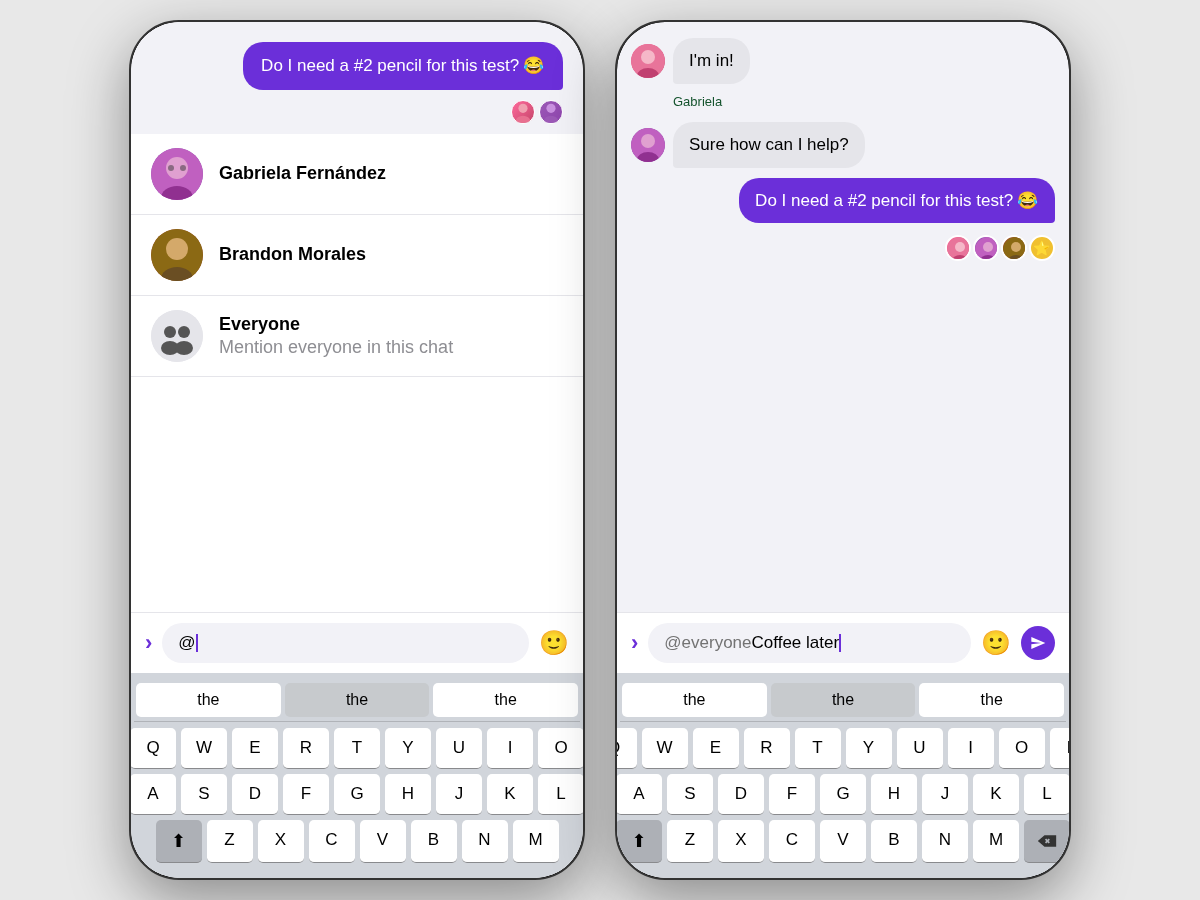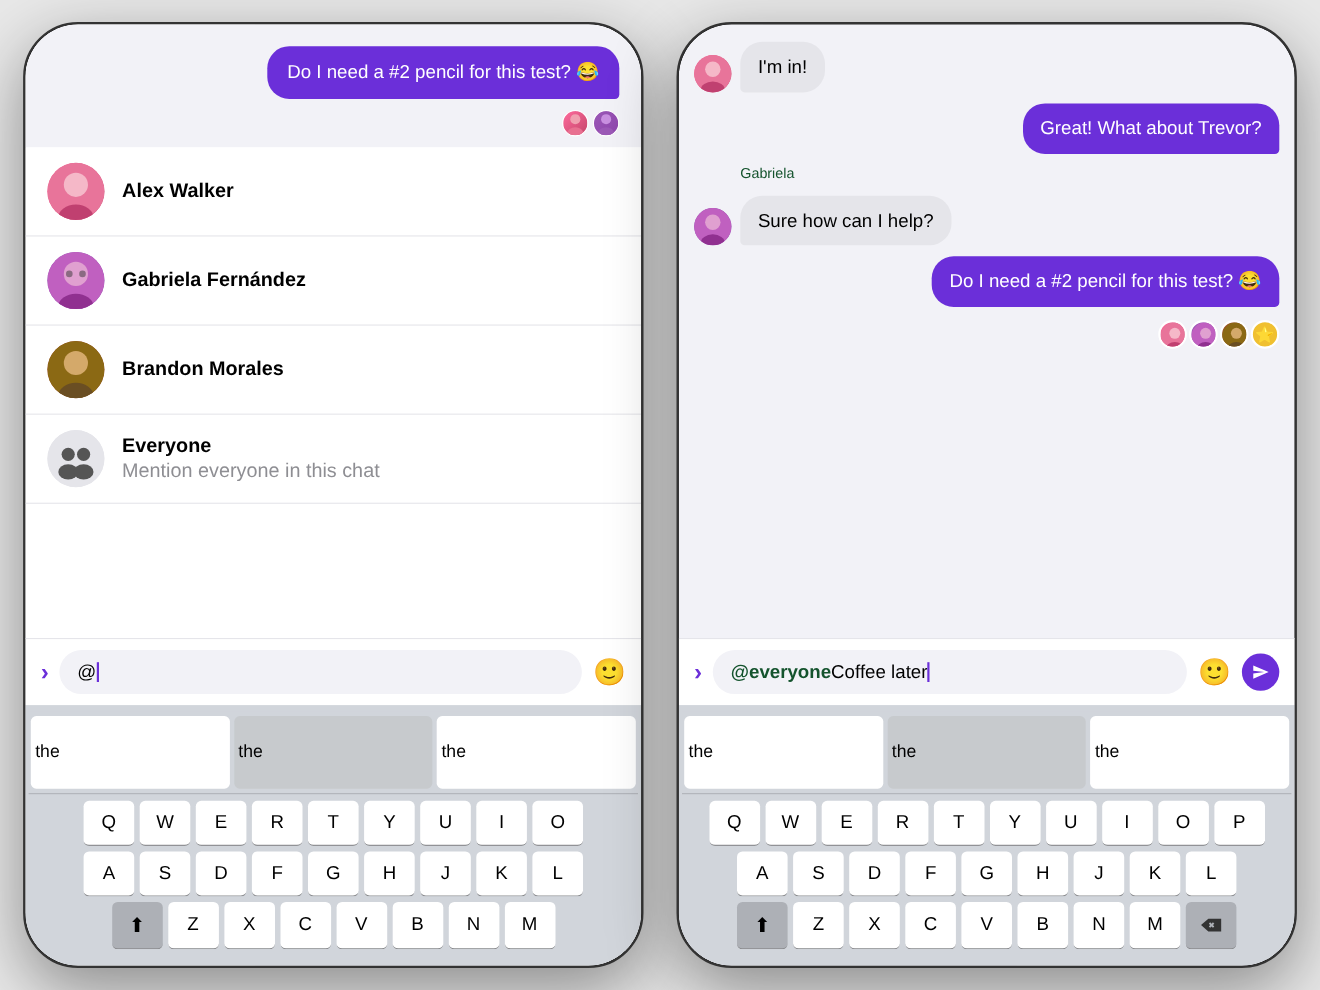--- a/index.html
+++ b/index.html
@@ -14,21 +14,21 @@
       overflow: hidden;
     }
 
     .phones-container {
       display: flex;
       gap: 30px;
       align-items: flex-start;
     }
 
     .phone {
-      width: 564px;
+      width: 456px;
       height: 860px;
       background: #000;
       border-radius: 50px;
       overflow: hidden;
       position: relative;
       box-shadow: 0 20px 60px rgba(0,0,0,0.4);
       border: 2px solid #333;
     }
 
     .phone-inner {
@@ -182,21 +182,22 @@
 
     .keyboard-suggestions {
       display: flex;
       background: #d1d5db;
       border-bottom: 1px solid #b0b3b8;
       margin-bottom: 6px;
     }
 
     .keyboard-suggestion {
       flex: 1;
-      padding: 24px 4px;
+      text-align: center;
+      padding: 8px 4px;
       font-size: 16px;
       color: #000;
       background: #fff;
       margin: 4px 2px;
       border-radius: 5px;
     }
 
     .keyboard-suggestion:nth-child(2) {
       background: #c7cacd;
     }
@@ -264,20 +265,21 @@
       align-items: flex-end;
       gap: 8px;
     }
 
     .msg-row.outgoing {
       justify-content: flex-end;
     }
 
     .msg-row.incoming {
       justify-content: flex-start;
+      align-items: center;
     }
 
     .chat-avatar {
       width: 34px;
       height: 34px;
       border-radius: 50%;
       flex-shrink: 0;
       overflow: hidden;
     }
 
@@ -326,22 +328,22 @@
     .right-input-bar {
       display: flex;
       align-items: center;
       padding: 10px 14px;
       background: #fff;
       border-top: 1px solid #e5e5ea;
       gap: 10px;
     }
 
     .mention-highlight {
-      color: #14532d;
-      font-weight: 700;
+      color: #737373;
+      font-weight: 400;
     }
 
     .send-btn {
       background: #6B2FD9;
       border: none;
       border-radius: 50%;
       width: 34px;
       height: 34px;
       display: flex;
       align-items: center;
@@ -385,32 +387,20 @@
             <svg viewBox="0 0 24 24" class="face-svg">
                 <circle cx="12" cy="8" r="5" fill="#c990e0"></circle>
                 <ellipse cx="12" cy="22" rx="8" ry="6" fill="#9b59b6"></ellipse>
               </svg>
           </div>
         </div>
       </div>
 
       <div class="mention-list">
 
-        <div class="mention-item">
-          <div class="mention-avatar av-pink">
-            <svg viewBox="0 0 52 52" class="face-svg">
-              <circle cx="26" cy="26" r="26" fill="#e8749a"></circle>
-              <circle cx="26" cy="20" r="11" fill="#f5b8c8"></circle>
-              <ellipse cx="26" cy="50" rx="16" ry="12" fill="#c04070"></ellipse>
-            </svg>
-          </div>
-          <div>
-            <div class="mention-name">Alex Walker</div>
-          </div>
-        </div>
 
         <div class="mention-item">
           <div class="mention-avatar av-purple">
             <svg viewBox="0 0 52 52" class="face-svg">
               <circle cx="26" cy="26" r="26" fill="#c060c0"></circle>
               <circle cx="26" cy="20" r="11" fill="#e0a0d0"></circle>
               <ellipse cx="26" cy="50" rx="16" ry="12" fill="#903090"></ellipse>
               <circle cx="20" cy="20" r="3" fill="#333" opacity="0.5"></circle>
               <circle cx="32" cy="20" r="3" fill="#333" opacity="0.5"></circle>
             </svg>
@@ -520,23 +510,20 @@
           <div class="chat-avatar av-pink">
             <svg viewBox="0 0 34 34" width="34" height="34">
               <circle cx="17" cy="17" r="17" fill="#e8749a"></circle>
               <circle cx="17" cy="13" r="7" fill="#f5b8c8"></circle>
               <ellipse cx="17" cy="32" rx="11" ry="8" fill="#c04070"></ellipse>
             </svg>
           </div>
           <div class="bubble-in">I'm in!</div>
         </div>
 
-        <div class="msg-row outgoing">
-          <div class="bubble-out">Great! What about Trevor?</div>
-        </div>
 
 
         <div class="sender-name">Gabriela</div>
 
         <div class="msg-row incoming">
           <div class="chat-avatar av-purple">
             <svg viewBox="0 0 34 34" width="34" height="34">
               <circle cx="17" cy="17" r="17" fill="#c060c0"></circle>
               <circle cx="17" cy="13" r="7" fill="#e0a0d0"></circle>
               <ellipse cx="17" cy="32" rx="11" ry="8" fill="#903090"></ellipse>

